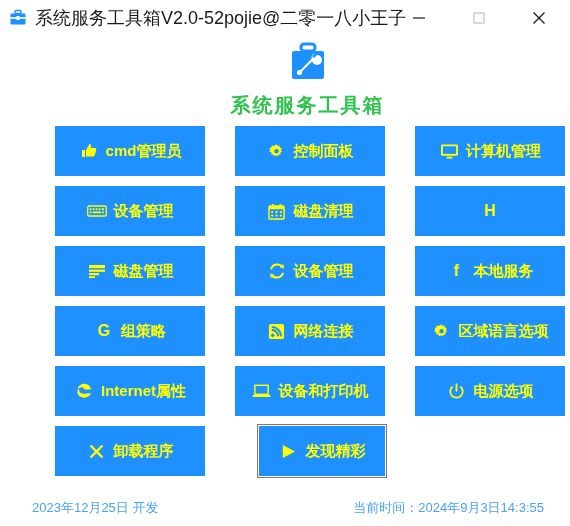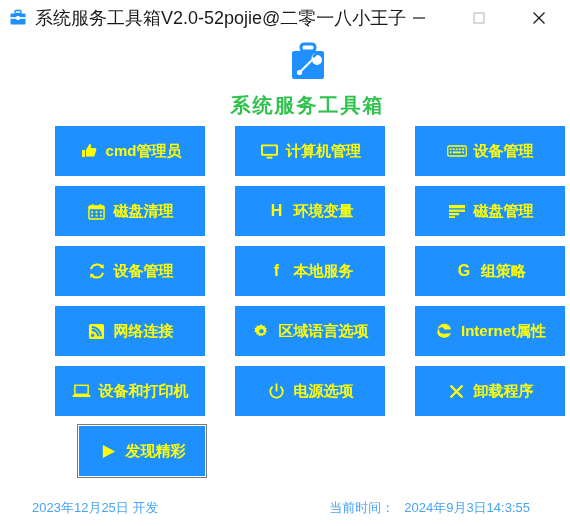--- a/index.html
+++ b/index.html
@@ -128,39 +128,39 @@
   .ic-letter {
     font-size: 16px;
     font-weight: bold;
     line-height: 20px;
   }
 
   
   .footer {
     position: absolute;
     left: 0;
-    right: 18px;
+    right: 4px;
     bottom: 0;
     height: 36px;
     display: flex;
     align-items: center;
     font-size: 13px;
     color: #4aa3f5;
   }
   .footer-left {
     position: absolute;
     left: 32px;
   }
   .footer-right {
     position: absolute;
     right: 22px;
     display: flex;
     align-items: center;
   }
-  .footer-right .lab { margin-right: 10px; }
+  .footer-right .lab { }
 </style>
 </head>
 <body>
 
 <div class="titlebar">
   <div class="titlebar-icon">
     <svg width="18" height="18" viewBox="0 0 18 18">
       <rect x="6" y="1.5" width="6" height="3" rx="1" fill="none" stroke="#1e90ff" stroke-width="1.4"></rect>
       <rect x="1.5" y="4.5" width="15" height="11" rx="1" fill="#1e90ff"></rect>
       <rect x="1.5" y="8" width="15" height="2" fill="#ffffff" opacity="0.85"></rect>
@@ -215,20 +215,29 @@
   <button class="tool-btn">
     <span class="ic">
       <svg width="18" height="18" viewBox="0 0 18 18">
           <path d="M2 8h3v7H2z" fill="#ffff00"></path>
           <path d="M6 8l3.5-6c1.6.2 2 1.4 1.6 2.8L10.6 6H15c1 0 1.6.9 1.3 1.8l-1.6 5.4c-.2.8-.9 1.3-1.7 1.3H6z" fill="#ffff00"></path>
         </svg>
     </span>
     <span class="lbl">cmd管理员</span>
   </button>
 
+  <button class="tool-btn">
+    <span class="ic">
+      <svg width="17" height="17" viewBox="0 0 20 20">
+          <path d="M10 1.6l1.3 1.9 2.2-.6.4 2.3 2.2.8-1 2.1 1.4 1.8-1.9 1.3.2 2.3-2.3.1-1.1 2-2-1.1-2 1.1-1.1-2-2.3-.1.2-2.3L1.4 9.9l1.4-1.8-1-2.1 2.2-.8.4-2.3 2.2.6z" fill="#ffff00"></path>
+          <circle cx="10" cy="9.6" r="2.6" fill="#1e90ff"></circle>
+        </svg>
+    </span>
+    <span class="lbl">控制面板</span>
+  </button>
 
 
   <button class="tool-btn">
     <span class="ic">
       <svg width="19" height="17" viewBox="0 0 20 18">
           <rect x="1" y="1.5" width="18" height="12" rx="1.5" fill="#ffff00"></rect>
           <rect x="3" y="3.5" width="14" height="8" fill="#1e90ff"></rect>
           <rect x="7" y="14.5" width="6" height="2" fill="#ffff00"></rect>
         </svg>
     </span>
@@ -269,21 +278,20 @@
             <rect x="8" y="12.3" width="2" height="2"></rect>
             <rect x="12.6" y="12.3" width="2" height="2"></rect>
           </g>
         </svg>
     </span>
     <span class="lbl">磁盘清理</span>
   </button>
 
   <button class="tool-btn">
     <span class="ic ic-letter">H</span>
-    <span class="lbl">环境变量</span>
   </button>
 
   <button class="tool-btn">
     <span class="ic">
       <svg width="18" height="16" viewBox="0 0 18 16">
           <rect x="1" y="2" width="16" height="3.2" fill="#ffff00"></rect>
           <rect x="1" y="6.6" width="16" height="2.2" fill="#ffff00"></rect>
           <rect x="1" y="10" width="10" height="2.2" fill="#ffff00"></rect>
           <rect x="1" y="13.2" width="6" height="1.8" fill="#ffff00"></rect>
         </svg>

